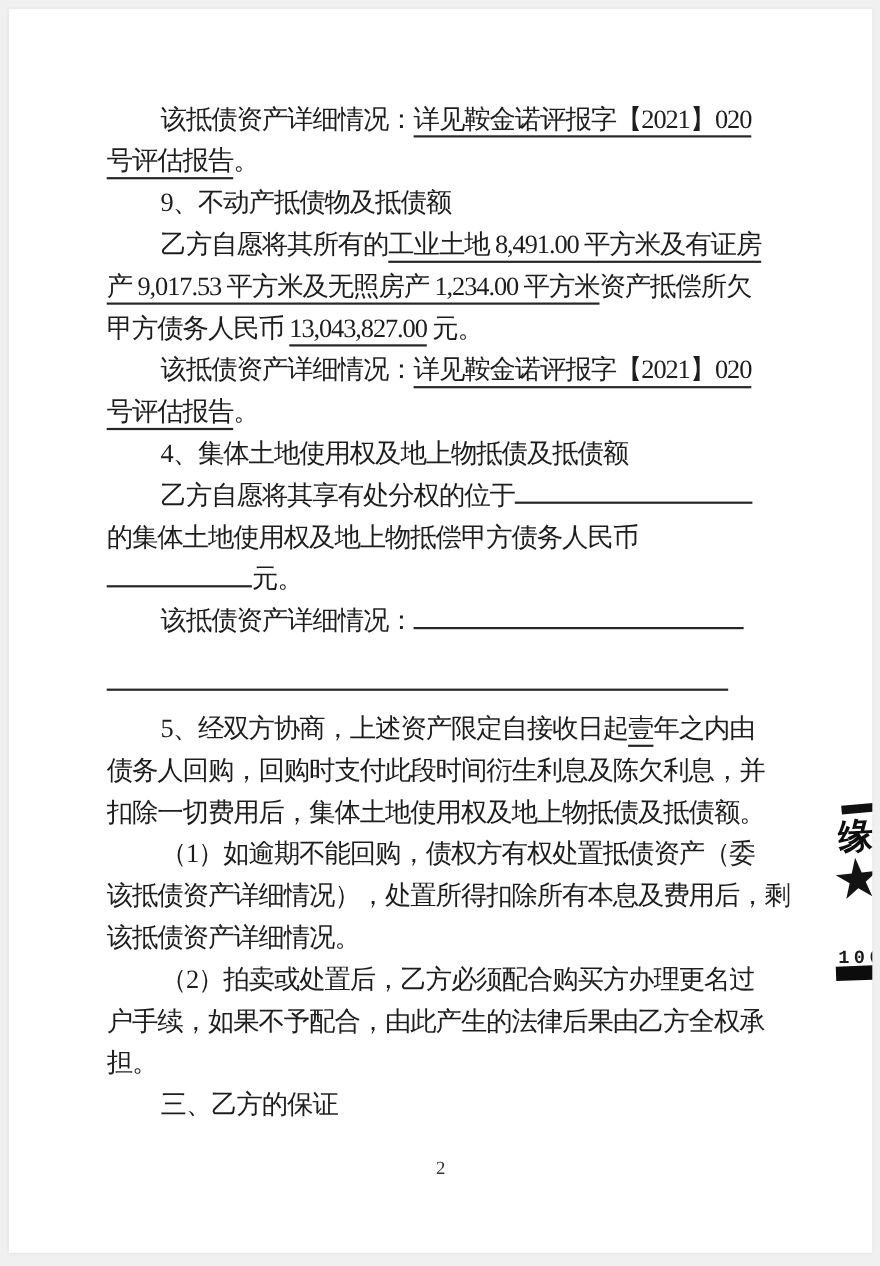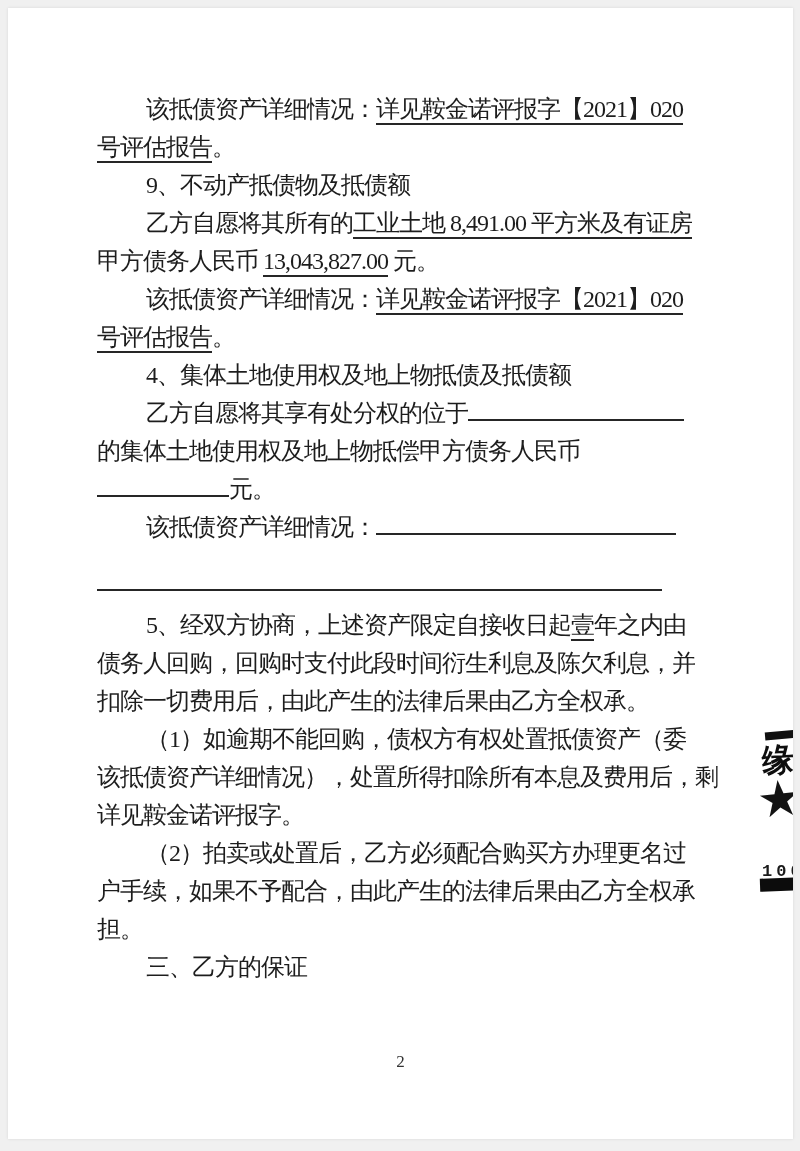--- a/index.html
+++ b/index.html
@@ -87,35 +87,36 @@
 </head>
 <body>
 
 <div class="page">
 
   <div class="content">
       <div class="line indent"><span>该抵债资产详细情况：</span><span class="u">详见鞍金诺评报字【2021】020</span></div>
       <div class="line"><span class="u">号评估报告</span><span>。</span></div>
       <div class="line indent"><span>9、不动产抵债物及抵债额</span></div>
       <div class="line indent"><span>乙方自愿将其所有的</span><span class="u">工业土地 8,491.00 平方米及有证房</span></div>
+      <div class="line"><span class="u">产 9,017.53 平方米及无照房产 1,234.00 平方米</span><span>资产抵偿所欠</span></div>
       <div class="line"><span>甲方债务人民币 </span><span class="u">13,043,827.00</span><span> 元。</span></div>
       <div class="line indent"><span>该抵债资产详细情况：</span><span class="u">详见鞍金诺评报字【2021】020</span></div>
       <div class="line"><span class="u">号评估报告</span><span>。</span></div>
       <div class="line indent"><span>4、集体土地使用权及地上物抵债及抵债额</span></div>
       <div class="line indent"><span>乙方自愿将其享有处分权的位于</span><span class="blank" style="width: 216px;"></span></div>
       <div class="line"><span>的集体土地使用权及地上物抵偿甲方债务人民币</span></div>
       <div class="line"><span class="blank" style="width: 132px;"></span><span>元。</span></div>
       <div class="line indent"><span>该抵债资产详细情况：</span><span class="blank" style="width: 300px;"></span></div>
       <div class="line" style="margin-top: 18px;"><span class="blank" style="width: 565px;"></span></div>
       <div class="line indent" style="margin-top: 4px;"><span>5、经双方协商，上述资产限定自接收日起</span><span class="u">壹</span><span>年之内由</span></div>
       <div class="line"><span>债务人回购，回购时支付此段时间衍生利息及陈欠利息，并</span></div>
-      <div class="line"><span>扣除一切费用后，由此产生的法律后果由乙方全权承。</span></div>
+      <div class="line"><span>扣除一切费用后，集体土地使用权及地上物抵债及抵债额。</span></div>
       <div class="line indent"><span>（1）如逾期不能回购，债权方有权处置抵债资产（委</span></div>
       <div class="line"><span>该抵债资产详细情况），处置所得扣除所有本息及费用后，剩</span></div>
-      <div class="line"><span>详见鞍金诺评报字。</span></div>
+      <div class="line"><span>该抵债资产详细情况。</span></div>
       <div class="line indent"><span>（2）拍卖或处置后，乙方必须配合购买方办理更名过</span></div>
       <div class="line"><span>户手续，如果不予配合，由此产生的法律后果由乙方全权承</span></div>
       <div class="line"><span>担。</span></div>
       <div class="line indent"><span>三、乙方的保证</span></div>
     </div>
 
   <div class="page-number">2</div>
 
   <div class="stamp">
     <div class="stamp-bar-top"></div>

